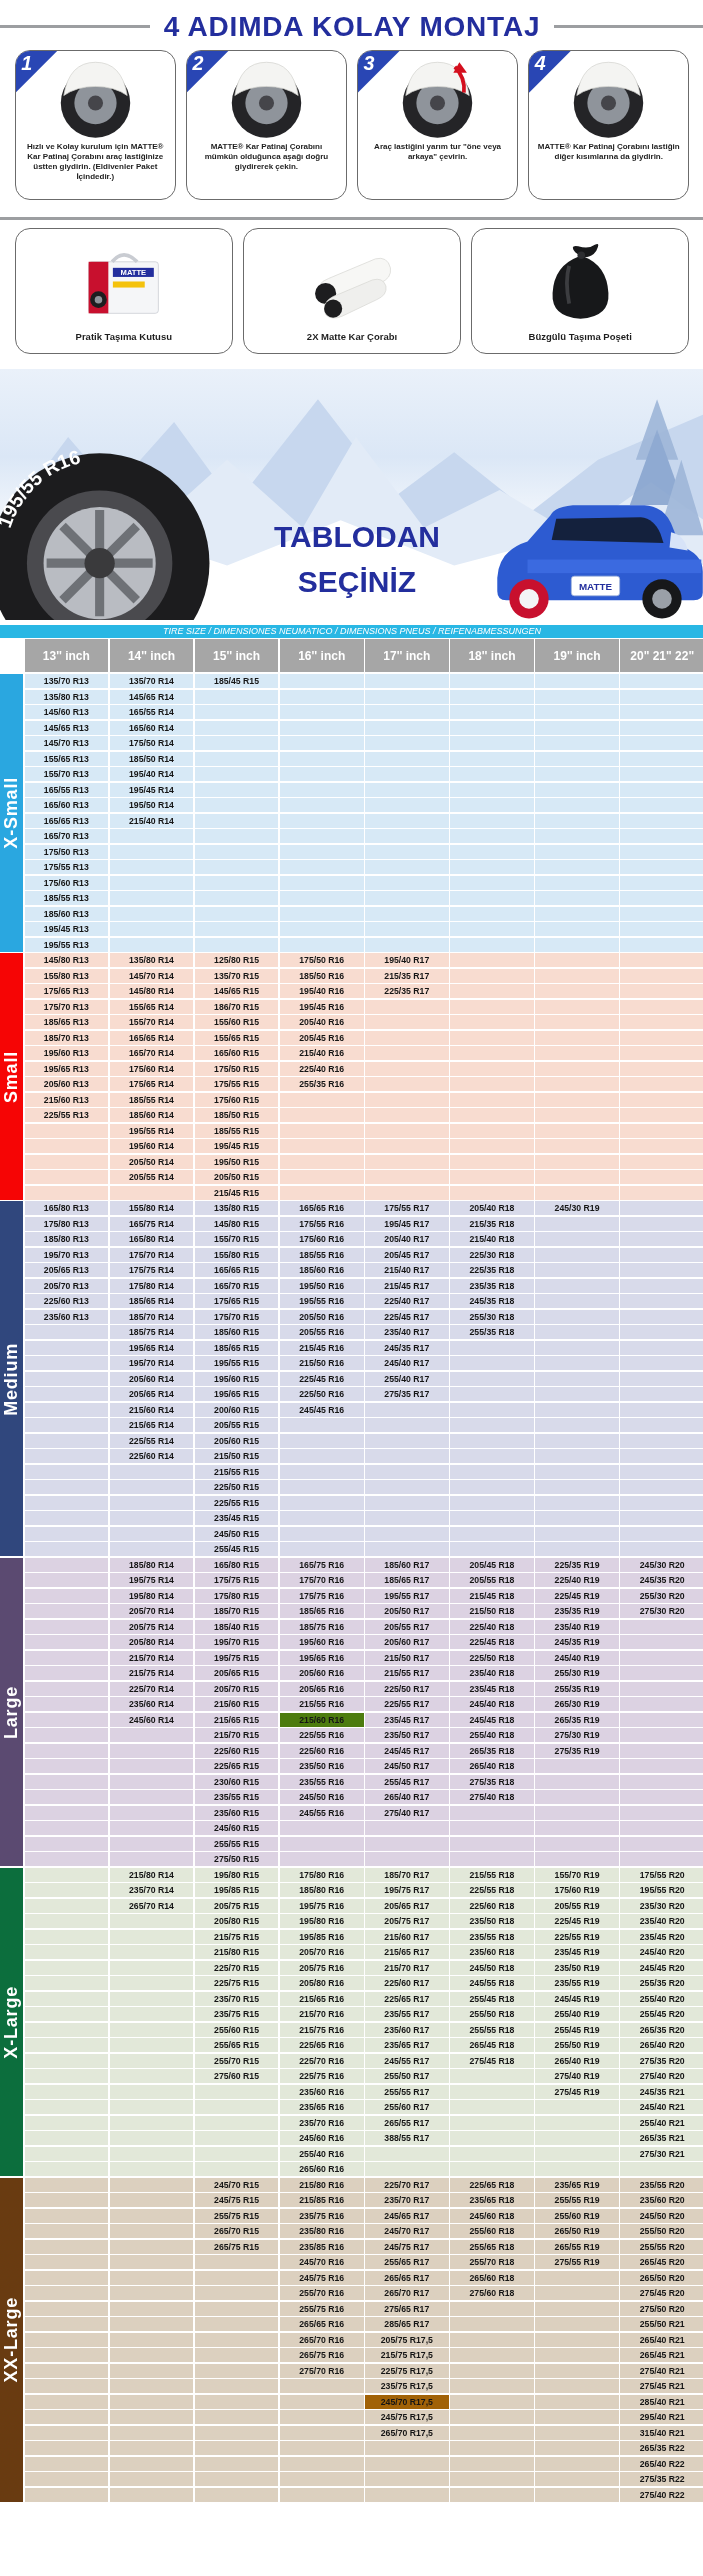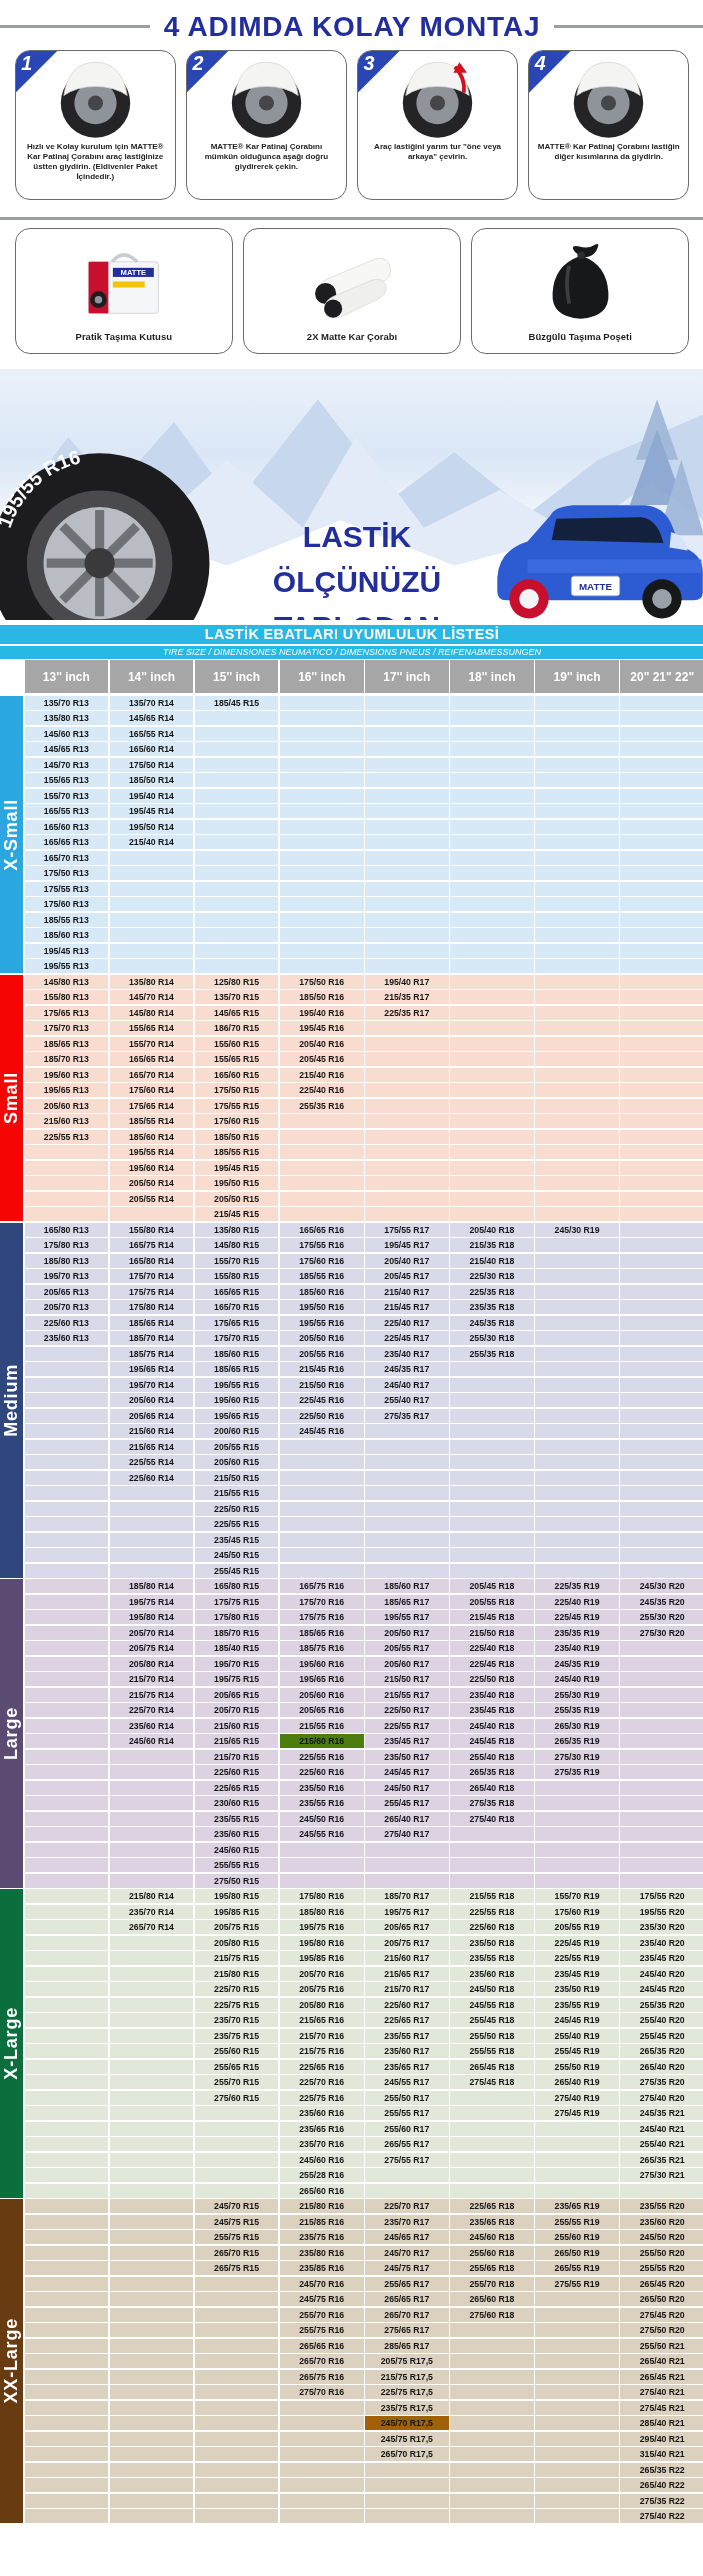--- a/index.html
+++ b/index.html
@@ -200,40 +200,38 @@
     <circle cx="150" cy="185" r="20" fill="#3a3a3c"></circle>
     <defs>
         <path id="arcpath" d="M 32,140 A 127,127 0 0 1 255,100"></path>
       </defs>
     <text font-family="Liberation Sans, sans-serif" font-size="26" font-weight="bold" fill="#ffffff">
       <textPath href="#arcpath">195/55 R16</textPath>
     </text>
   </svg>
 
   <div class="headline">
-    <div>LASTİK ÖLÇÜNÜZÜ</div>
     <div>TABLODAN SEÇİNİZ</div>
   </div>
 
   <svg class="car-art" width="227" height="136" viewBox="0 0 300 180">
     <path d="M20,120 Q22,84 60,72 L90,38 Q96,26 120,24 L215,24 Q240,26 250,48 L262,78 Q292,88 292,112 L292,140 Q292,150 280,150 L32,150 Q20,150 20,138 Z" fill="#2d5bd1"></path>
     <path d="M98,42 L210,40 Q228,42 236,62 L240,74 L92,70 Z" fill="#14213d"></path>
     <rect x="60" y="96" width="230" height="18" fill="#3b6ae0"></rect>
     <rect x="118" y="118" width="64" height="26" rx="4" fill="#ffffff" stroke="#9fb3d8"></rect>
     <text x="150" y="136" text-anchor="middle" font-family="Liberation Sans, sans-serif" font-size="13" font-weight="bold" fill="#232e9d">MATTE</text>
     <circle cx="62" cy="148" r="26" fill="#c8102e"></circle>
     <circle cx="62" cy="148" r="13" fill="#f3f4f6"></circle>
     <circle cx="238" cy="148" r="26" fill="#17181a"></circle>
     <circle cx="238" cy="148" r="13" fill="#9aa0a8"></circle>
     <path d="M250,60 Q268,64 272,84 L248,80 Z" fill="#d7e3f8"></path>
   </svg>
 </div>
 
 <div class="tbl">
-  <div class="tbl-titlebar">LASTİK EBATLARI UYUMLULUK LİSTESİ</div>
   <div class="tbl-subbar">TIRE SIZE   /   DIMENSIONES NEUMATICO   /   DIMENSIONS PNEUS   /   REIFENABMESSUNGEN</div>
   <div class="tbl-head" id="tbl-head">
       <div class="corner"></div>
       <div class="hcell">13'' inch</div>
       <div class="hcell">14'' inch</div>
       <div class="hcell">15'' inch</div>
       <div class="hcell">16'' inch</div>
       <div class="hcell">17'' inch</div>
       <div class="hcell">18'' inch</div>
       <div class="hcell">19'' inch</div>
@@ -1022,28 +1020,28 @@
           <div class="cell" style="background:#e2e8d9"></div>
           <div class="cell" style="background:#e2e8d9">235/70 R16</div>
           <div class="cell" style="background:#e2e8d9">265/55 R17</div>
           <div class="cell" style="background:#e2e8d9"></div>
           <div class="cell" style="background:#e2e8d9"></div>
           <div class="cell" style="background:#e2e8d9">255/40 R21</div>
           <div class="cell" style="background:#e2e8d9"></div>
           <div class="cell" style="background:#e2e8d9"></div>
           <div class="cell" style="background:#e2e8d9"></div>
           <div class="cell" style="background:#e2e8d9">245/60 R16</div>
-          <div class="cell" style="background:#e2e8d9">275/55 R17</div>
+          <div class="cell" style="background:#e2e8d9">388/55 R17</div>
           <div class="cell" style="background:#e2e8d9"></div>
           <div class="cell" style="background:#e2e8d9"></div>
           <div class="cell" style="background:#e2e8d9">265/35 R21</div>
           <div class="cell" style="background:#e2e8d9"></div>
           <div class="cell" style="background:#e2e8d9"></div>
           <div class="cell" style="background:#e2e8d9"></div>
-          <div class="cell" style="background:#e2e8d9">255/28 R16</div>
+          <div class="cell" style="background:#e2e8d9">255/40 R16</div>
           <div class="cell" style="background:#e2e8d9"></div>
           <div class="cell" style="background:#e2e8d9"></div>
           <div class="cell" style="background:#e2e8d9"></div>
           <div class="cell" style="background:#e2e8d9">275/30 R21</div>
           <div class="cell" style="background:#e2e8d9"></div>
           <div class="cell" style="background:#e2e8d9"></div>
           <div class="cell" style="background:#e2e8d9"></div>
           <div class="cell" style="background:#e2e8d9">265/60 R16</div>
           <div class="cell" style="background:#e2e8d9"></div>
           <div class="cell" style="background:#e2e8d9"></div>

